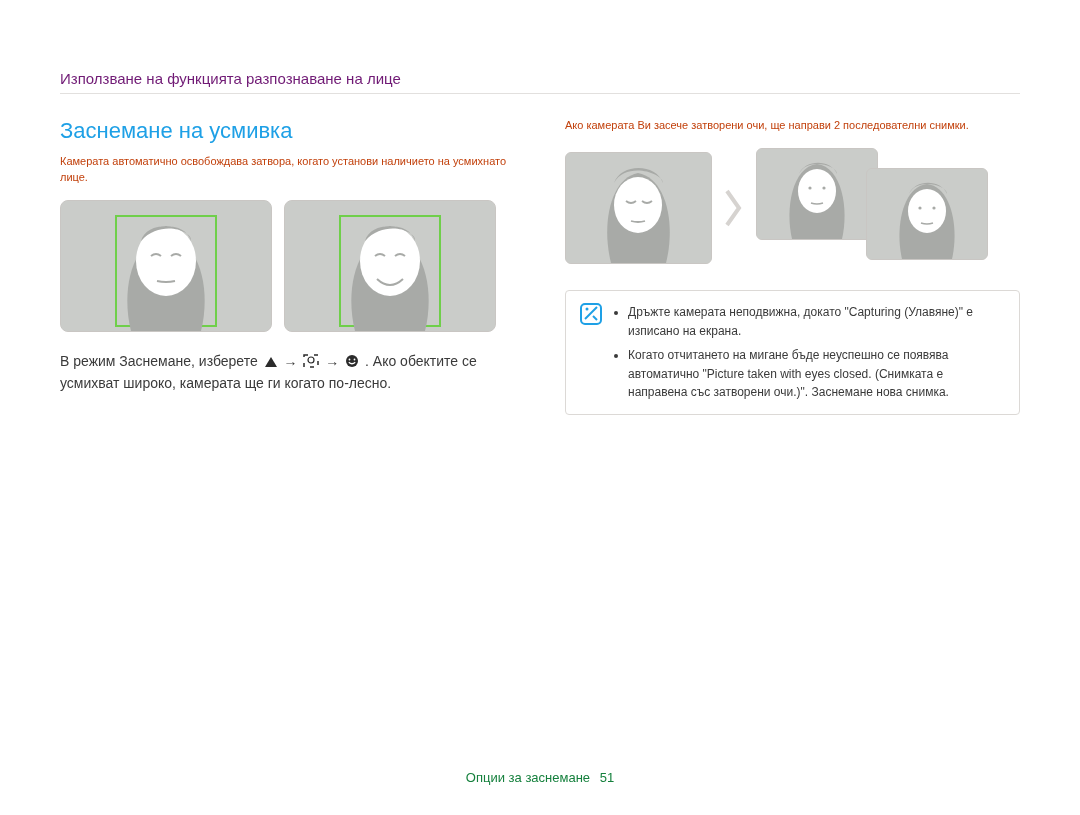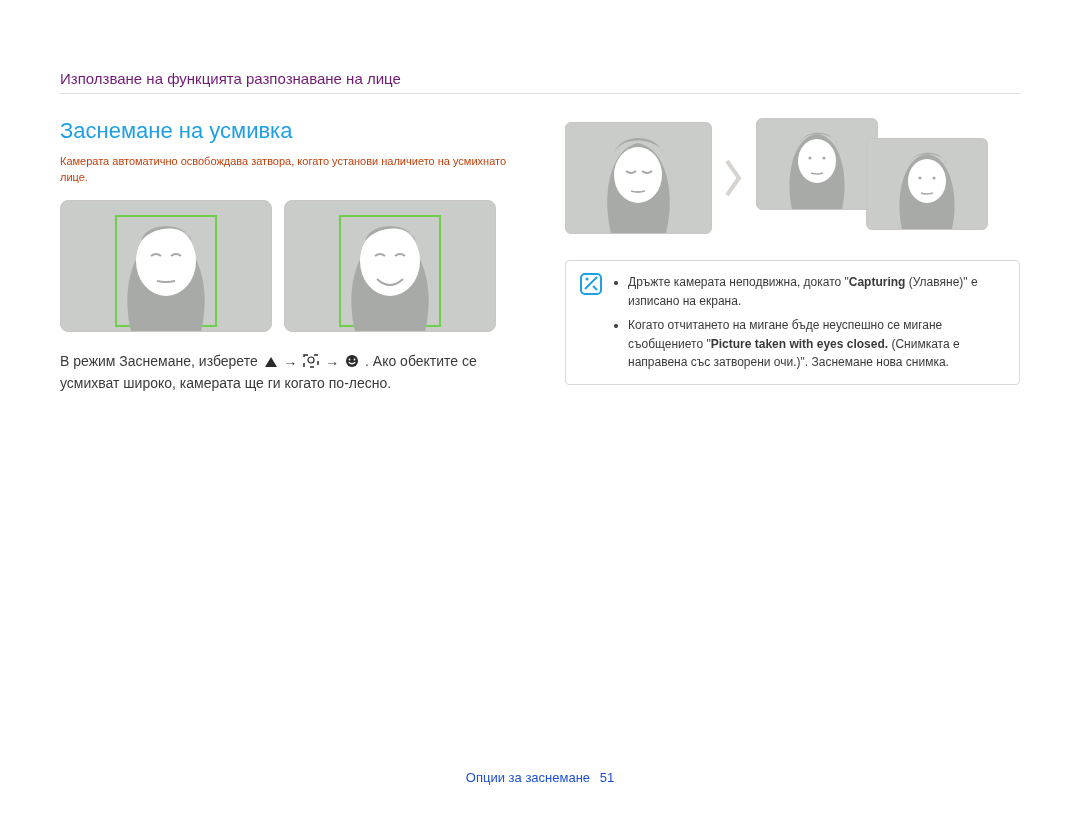--- a/index.html
+++ b/index.html
@@ -102,25 +102,25 @@
     font-size: 12px;
     line-height: 1.55;
   }
   .note-list li { margin-bottom: 6px; }
   .note-list li:last-child { margin-bottom: 0; }
   .footer {
     position: absolute;
     bottom: 30px;
     left: 0; right: 0;
     text-align: center;
-    color: #1d4ed8;
+    color: #15803d;
     font-size: 13px;
   }
   .footer .pg { margin-left: 6px; }
-  .strong { font-weight: bold; }
+  .strong { font-weight: normal; }
   .stack {
     position: relative;
     width: 250px;
     height: 120px;
   }
   .stack .thumb.grouped:nth-child(1){
     position:absolute; left:0; top:0;
   }
   .stack .thumb.grouped:nth-child(2){
     position:absolute; left:110px; top:20px;
@@ -181,20 +181,21 @@
           <circle cx="7" cy="7" r="6" fill="#2b2b2b"></circle>
           <circle cx="4.5" cy="5.5" r="0.9" fill="#fff"></circle>
           <circle cx="9.5" cy="5.5" r="0.9" fill="#fff"></circle>
           <path d="M3.8 8.2 q3.2 3 6.4 0" stroke="#fff" stroke-width="1.3" fill="none"></path>
         </svg>
         <span>. Ако обектите се усмихват широко, камерата ще ги когато по-лесно.</span>
       </p>
     </div>
 
     <div class="col">
+      <p class="body-text">Ако камерата Ви засече затворени очи, ще направи 2 последователни снимки.</p>
 
       <div class="thumbrow">
         <div class="thumb small">
           <svg width="145" height="110" viewBox="0 0 145 110">
             <rect width="145" height="110" fill="#caccc9"></rect>
             <path d="M45 110 C35 70 45 25 72 20 C100 25 110 70 100 110 Z" fill="#a8aaa7"></path>
             <ellipse cx="72" cy="52" rx="24" ry="28" fill="#ffffff"></ellipse>
             <path d="M48 30 C55 10 90 10 97 30 C97 20 60 8 48 30 Z" fill="#a8aaa7"></path>
             <path d="M60 48 q5 4 10 0" stroke="#a8aaa7" stroke-width="1.8" fill="none"></path>
             <path d="M76 48 q5 4 10 0" stroke="#a8aaa7" stroke-width="1.8" fill="none"></path>
@@ -242,21 +243,21 @@
             <path d="M5 16 L17 4" stroke="#1ea0e6" stroke-width="2"></path>
             <circle cx="7" cy="6" r="1.5" fill="#1ea0e6"></circle>
             <path d="M13 13 l4 4" stroke="#1ea0e6" stroke-width="2"></path>
           </svg>
         </div>
         <ul class="note-list">
           <li>
             <span>Дръжте камерата неподвижна, докато "</span><span class="strong">Capturing</span><span> (Улавяне)" е изписано на екрана.</span>
           </li>
           <li>
-            <span>Когато отчитането на мигане бъде неуспешно се мигане съобщението "</span><span class="strong">Picture taken with eyes closed.</span><span> (Снимката е направена със затворени очи.)". Заснемане нова снимка.</span>
+            <span>Когато отчитането на мигане бъде неуспешно се появява автоматично "</span><span class="strong">Picture taken with eyes closed.</span><span> (Снимката е направена със затворени очи.)". Заснемане нова снимка.</span>
           </li>
         </ul>
       </div>
 
     </div>
   </div>
 
   <div class="footer">
     <span>Опции за заснемане</span>
     <span class="pg">51</span>

